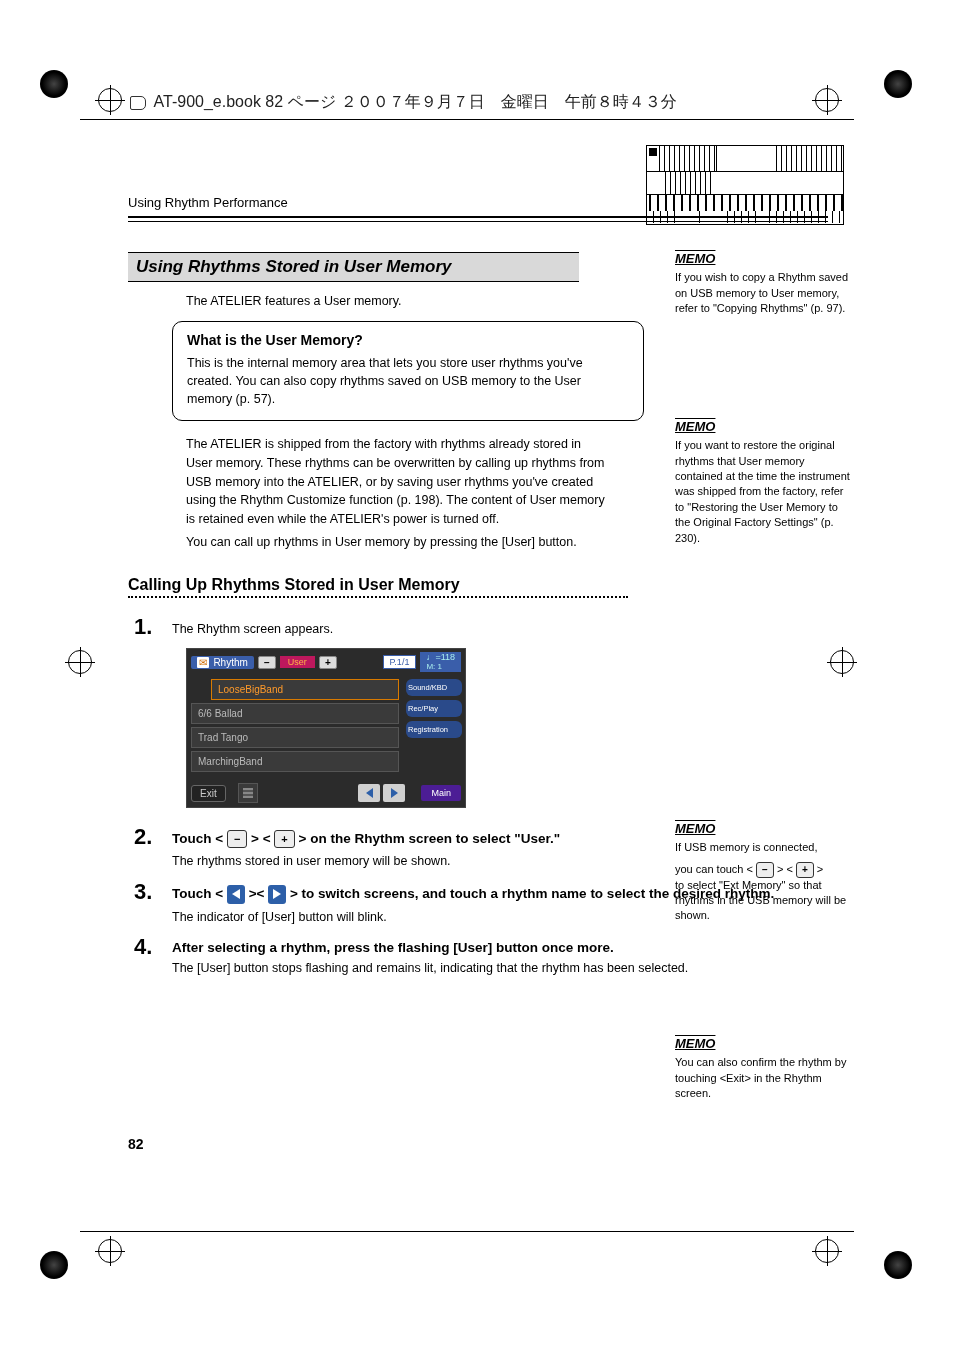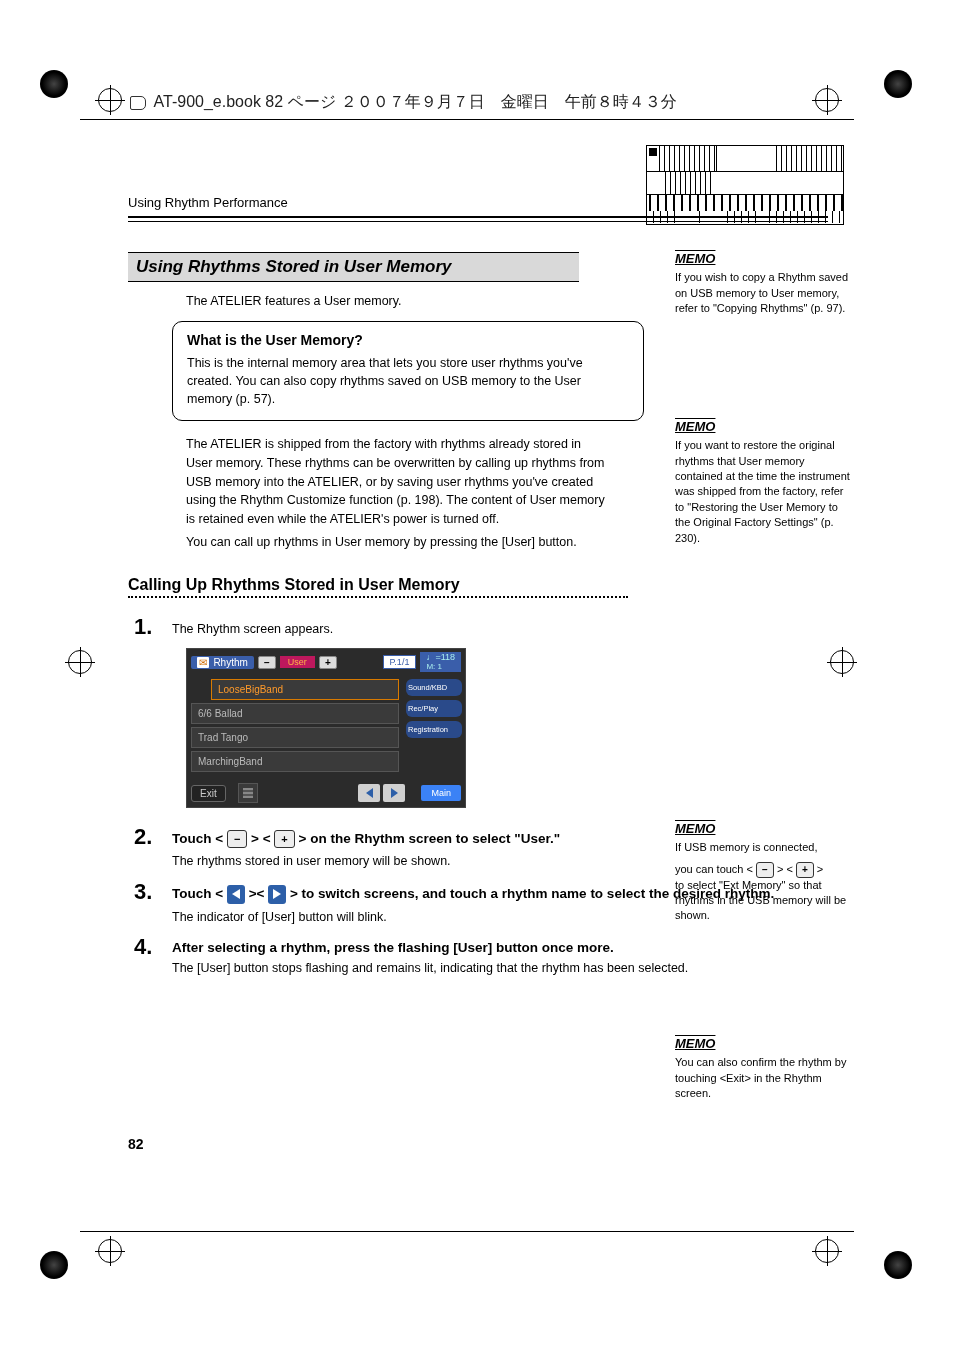--- a/index.html
+++ b/index.html
@@ -265,21 +265,21 @@
     display:flex;align-items:center;justify-content:center;
   }
   .ui-nav { display:flex; gap:3px; margin-left:auto; margin-right:4px;}
   .ui-nav-btn {
     width:22px;height:18px;background:#d0d0d0;border-radius:2px;
     display:flex;align-items:center;justify-content:center;
   }
   .ui-nav-btn .tri-l{width:0;height:0;border-top:5px solid transparent;border-bottom:5px solid transparent;border-right:7px solid #2d5fa8;}
   .ui-nav-btn .tri-r{width:0;height:0;border-top:5px solid transparent;border-bottom:5px solid transparent;border-left:7px solid #2d5fa8;}
   .ui-main-btn {
-    background:#3b82f6;color:#fff;font-size:9px;padding:3px 10px;border-radius:2px;
+    background:#4c1d95;color:#fff;font-size:9px;padding:3px 10px;border-radius:2px;
   }
 
   
   .kbd-illus {
     position:absolute;
     top:145px;
     right:110px;
     width:198px;
     height:80px;
     border:1px solid #000;

